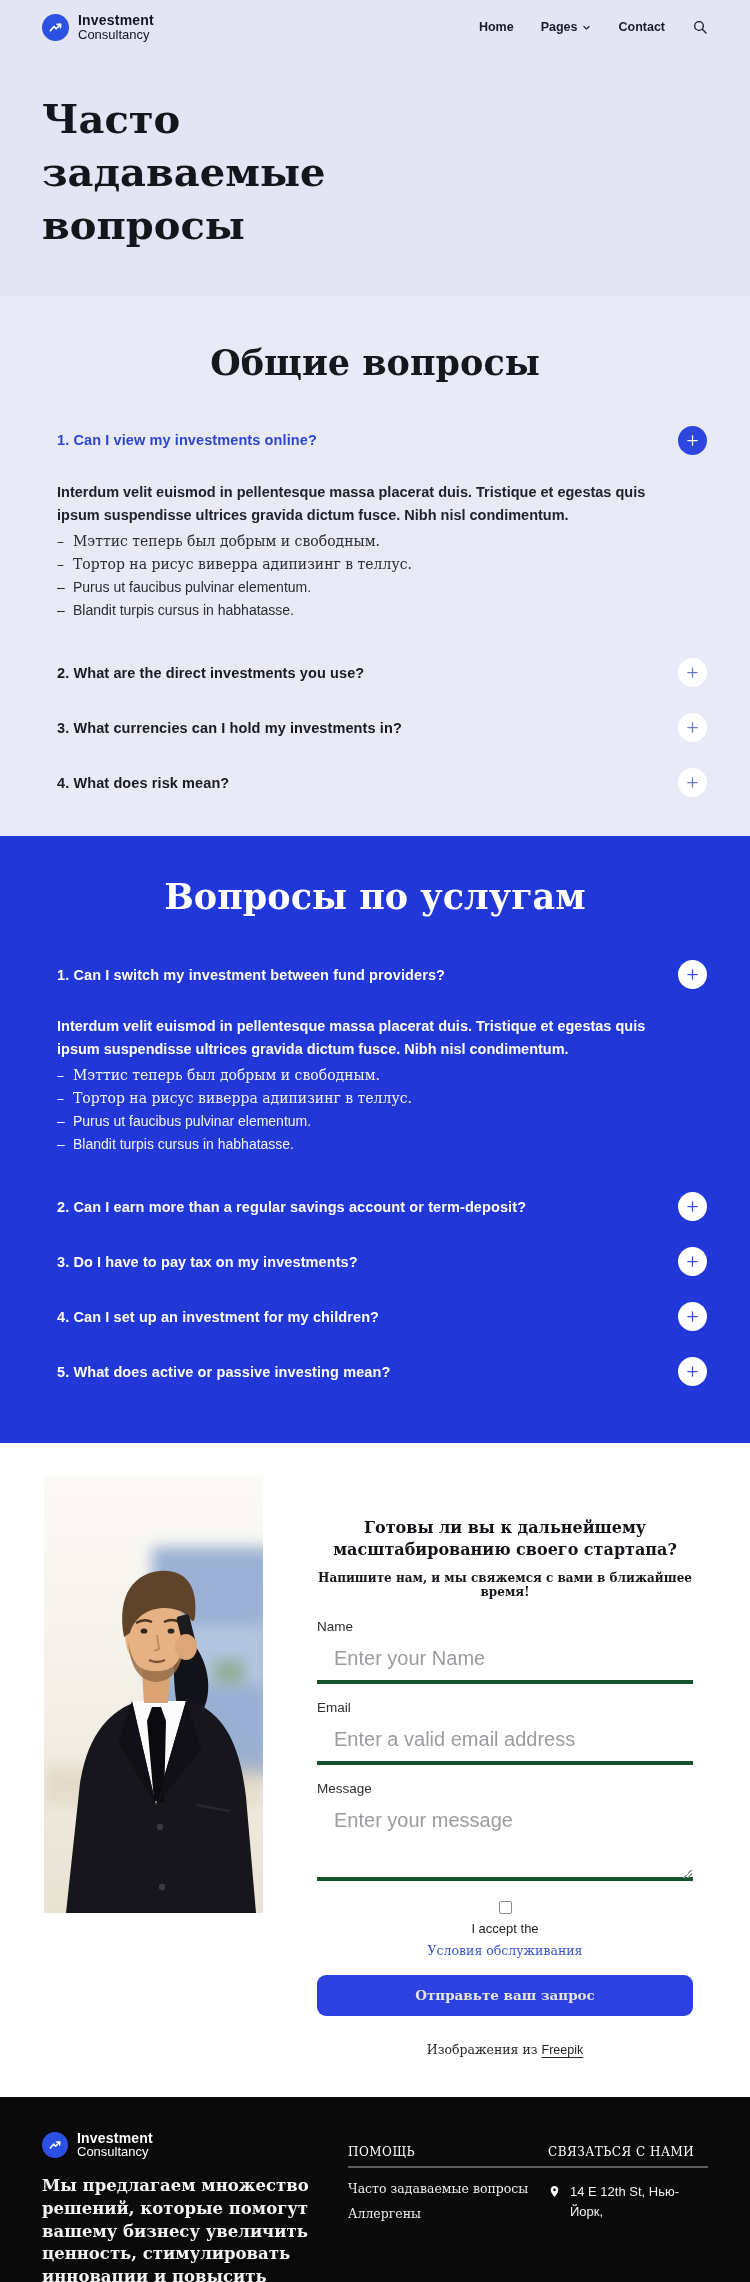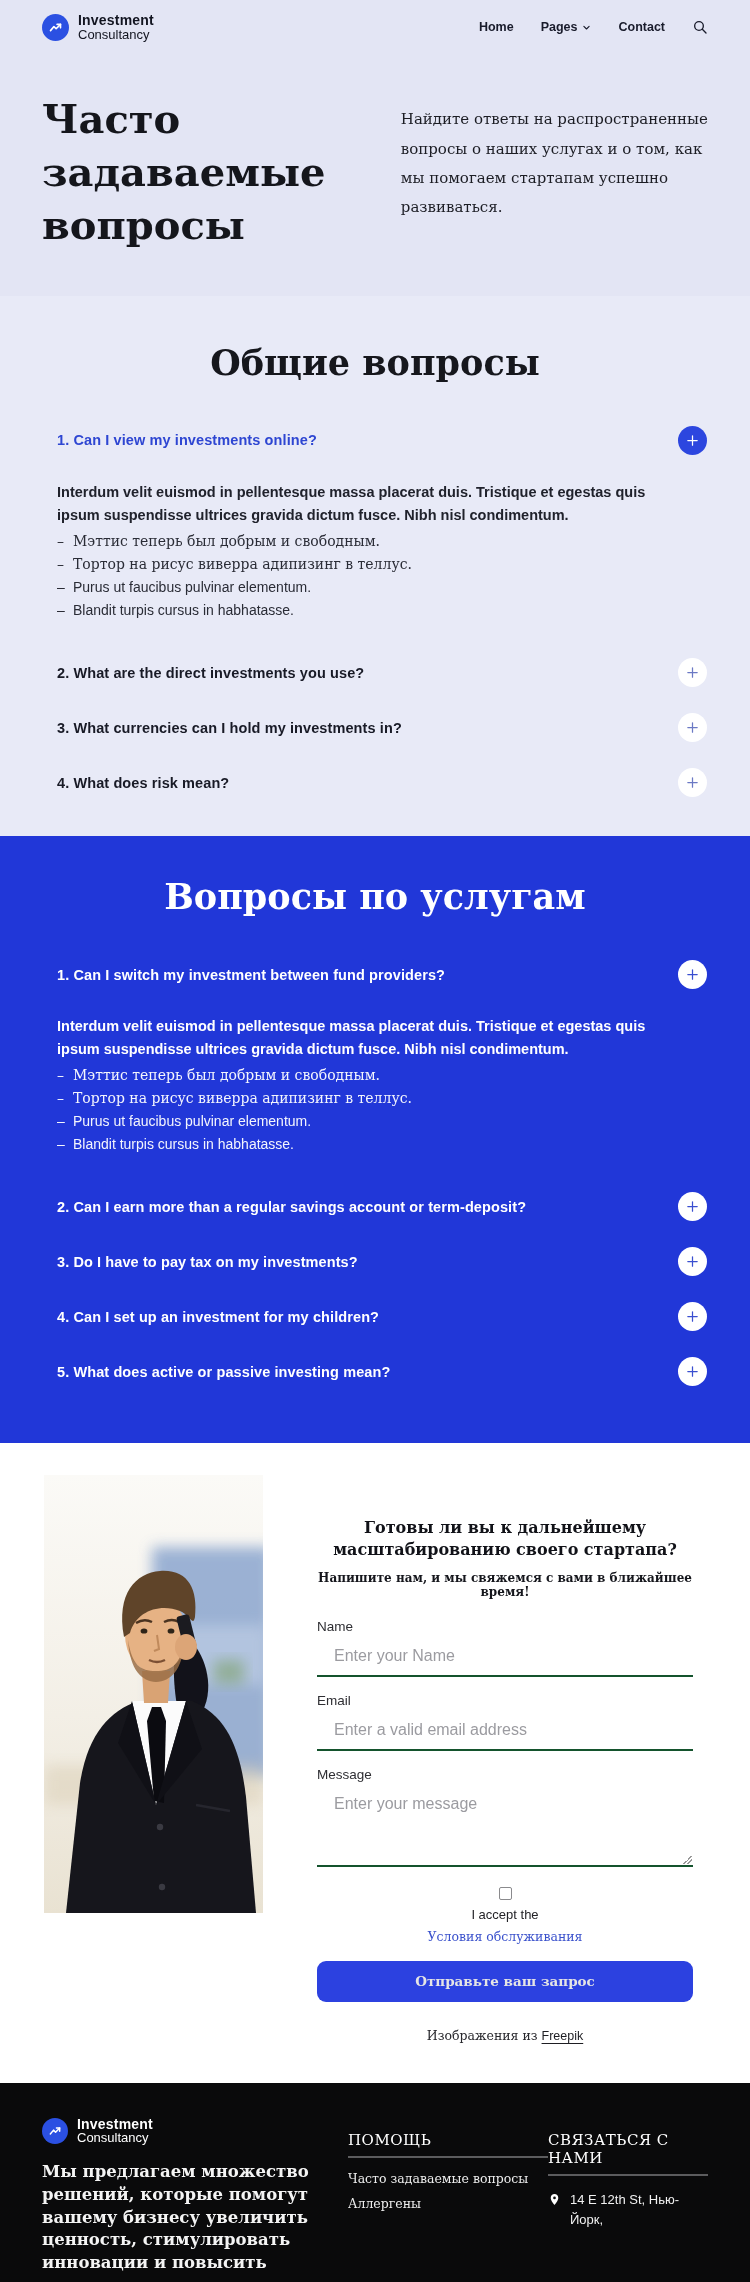--- a/index.html
+++ b/index.html
@@ -51,41 +51,41 @@
 
   
   .contact { background:#ffffff; display:flex; padding:32px 42px 40px 44px; gap:36px; }
   .photo { width:219px; height:438px; flex:0 0 auto; overflow:hidden; }
   .photo svg { display:block; }
   .form-col { width:376px; margin-left:18px; }
   .form-col h2 { font-family:"DejaVu Serif", serif; font-weight:bold; font-size:16px; line-height:1.35; text-align:center; color:#111218; margin-top:42px; }
   .form-sub { font-family:"DejaVu Serif", serif; font-weight:bold; font-size:12px; text-align:center; color:#15161c; margin:10px 0 20px 0; }
   .fgroup { margin-bottom:16px; }
   .fgroup label { display:block; font-size:13.5px; color:#2e2e33; margin-bottom:7px; }
-  .fgroup input, .fgroup textarea { width:100%; border:none; border-bottom:2px solid #14532d; background:transparent; padding:6px 2px 10px 17px; font-size:16px; color:#333; font-family:"Liberation Sans", sans-serif; outline:none; }
+  .fgroup input, .fgroup textarea { width:100%; border:none; border-bottom:4px solid #14532d; background:transparent; padding:6px 2px 10px 17px; font-size:20px; color:#333; font-family:"Liberation Sans", sans-serif; outline:none; }
   .fgroup input::placeholder, .fgroup textarea::placeholder { color:#9b9ba0; }
   .ta-wrap { position:relative; }
   .fgroup textarea { height:78px; resize:none; }
   .ta-grip { position:absolute; right:1px; bottom:6px; width:9px; height:9px; background:
      linear-gradient(135deg, transparent 50%, #999 50% 57%, transparent 57% 71%, #999 71% 78%, transparent 78%); }
   .accept-row { display:flex; align-items:center; gap:7px; font-size:13px; color:#232327; margin:6px 0 2px 0;flex-direction:column; }
   .cb { width:13px; height:13px; border:1px solid #8a8a8d; border-radius:2px; background:#fff; flex:0 0 auto; cursor:pointer; }
   .terms-link { font-family:"DejaVu Serif", serif; color:#3b52cc; font-size:12.5px; cursor:pointer; }
   .submit-btn { display:block; width:100%; margin-top:17px; background:#2c41e0; color:#e5e5e5; border:none; border-radius:9px; padding:12px 10px 13px 10px; font-family:"DejaVu Serif", serif; font-weight:bold; font-size:13.5px; cursor:pointer; }
   .credit { text-align:center; margin-top:26px; font-family:"DejaVu Serif", serif; font-size:12.5px; color:#27272c; }
   .credit a { font-family:"Liberation Sans", sans-serif; text-decoration:underline; text-underline-offset:3px; color:#1e1e23; }
 
   
   footer { background:#0a0a0b; color:#fff; padding:34px 42px 0 42px; }
   .f-cols { display:grid; grid-template-columns:306px 200px 160px; }
   .f-brand { display:flex; align-items:center; gap:9px; }
   .f-brand .logo-circle { width:26px; height:26px; }
   .f-brand .brand-text { color:#ffffff; }
   .f-desc { font-family:"DejaVu Serif", serif; font-weight:bold; font-size:16.5px; line-height:1.38; color:#f4f4f4; margin-top:16px; width:290px; }
-  .f-col-title { font-family:"DejaVu Serif", serif; font-size:15px; letter-spacing:.5px; color:#ffffff; margin-top:14px; }
+  .f-col-title { font-family:"DejaVu Serif", serif; font-size:12px; letter-spacing:.5px; color:#ffffff; margin-top:14px; }
   .f-underline { border:none; border-top:2px solid #5c5c5e; margin-top:7px; }
   .f-links { list-style:none; margin-top:13px; }
   .f-links li { font-family:"DejaVu Serif", serif; font-size:12.5px; color:#ededed; margin-bottom:10px; cursor:pointer; }
   .f-contact-row { display:flex; gap:9px; font-size:13px; color:#f1f1f1; line-height:1.6; margin-top:14px; }
   .f-contact-row .ficon { flex:0 0 auto; margin-top:2px; color:#ffffff; }
 </style>
 </head>
 <body>
 
 <div class="hero-wrap">
@@ -114,21 +114,20 @@
       <span class="search-btn">
           <svg width="16" height="16" viewBox="0 0 24 24" fill="none">
             <circle cx="10.5" cy="10.5" r="6.5" stroke="#191b2b" stroke-width="2"></circle>
             <path d="M15.5 15.5L21 21" stroke="#191b2b" stroke-width="2" stroke-linecap="round"></path>
           </svg>
         </span>
     </nav>
   </header>
   <div class="hero">
     <h1>Часто задаваемые вопросы</h1>
-    <p>Найдите ответы на распространенные вопросы о наших услугах и о том, как мы помогаем стартапам успешно развиваться.</p>
   </div>
 </div>
 
 <section class="faq light">
   <h2>Общие вопросы</h2>
   <div class="faq-list">
 
     <div class="faq-item open">
       <div class="q-row">
         <span class="q-text">1. Can I view my investments online?</span>

